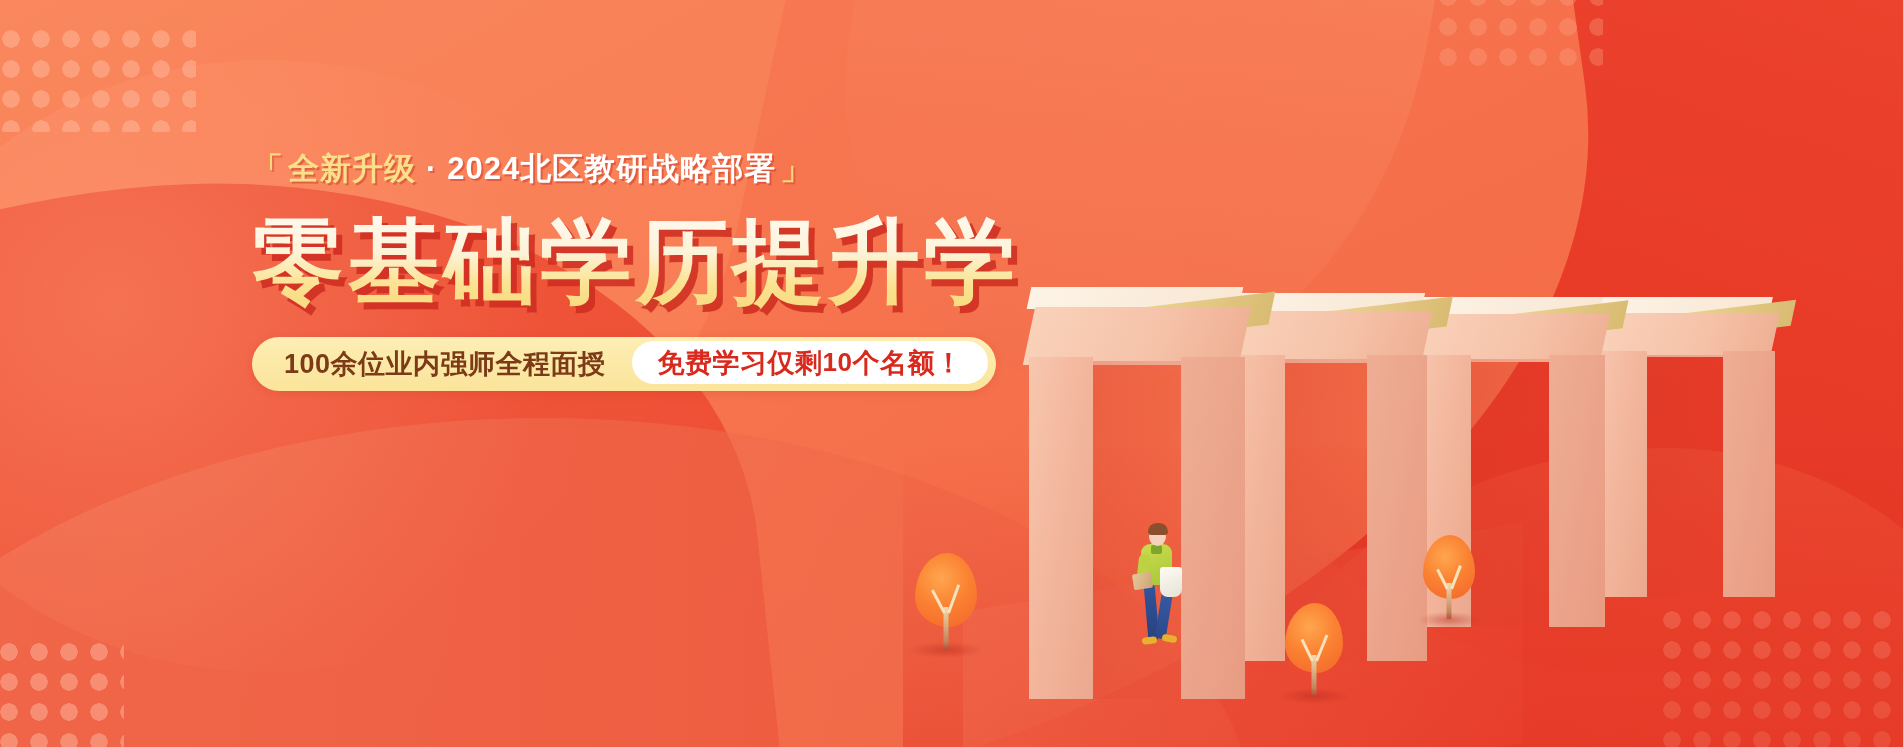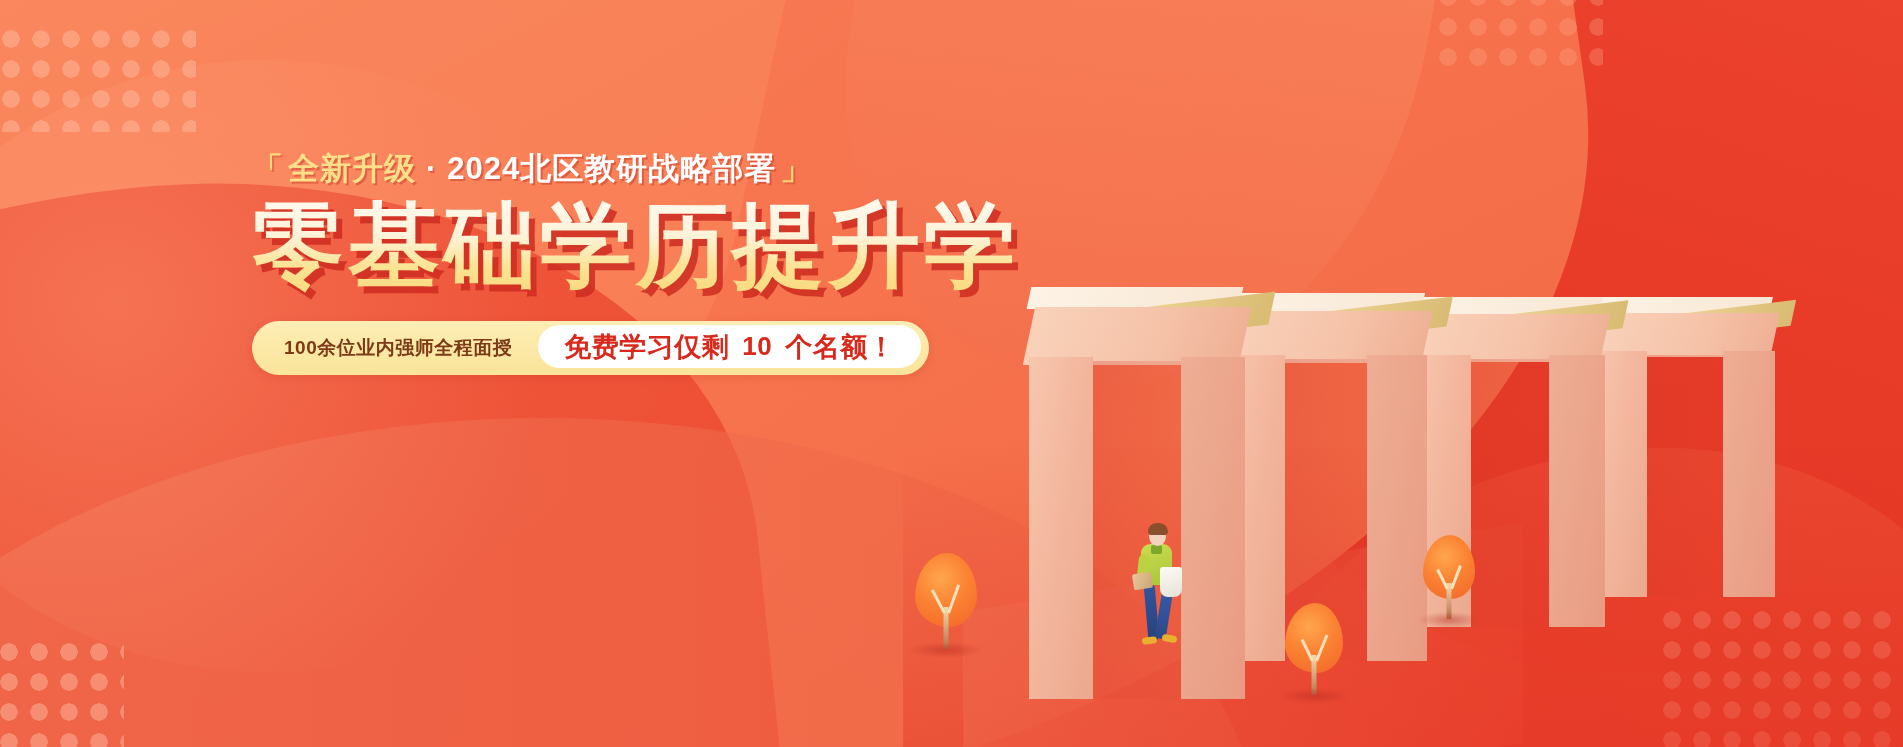--- a/index.html
+++ b/index.html
@@ -185,21 +185,21 @@
   }
   .brk.l{margin-right:4px;}
   .brk.r{margin-left:4px;}
   .sub-gold{
     color:#fbe08a;
     text-shadow:2px 2px 0 rgba(198,48,34,.45);
   }
   .sub-dot{color:#ffffff;margin:0 10px;}
 
   .title{
-    margin-top:6px;
+    margin-top:22px;
     font-size:92px;font-weight:800;
     letter-spacing:4px;
     white-space:nowrap;
     line-height:1.08;
     background:linear-gradient(180deg,#fffaf0 0%,#fdf3d9 40%,#fbe393 72%,#f8d97d 100%);
     -webkit-background-clip:text;background-clip:text;
     -webkit-text-fill-color:transparent;color:transparent;
     filter:drop-shadow(6px 7px 0 rgba(206,44,32,.85));
   }
 
@@ -208,31 +208,31 @@
     display:inline-flex;align-items:stretch;
     border-radius:34px;
     background:linear-gradient(180deg,#fdeeb4 0%,#fbe49a 100%);
     box-shadow:0 2px 10px rgba(170,40,28,.16);
     height:54px;
     padding:0 4px 0 0;
   }
   .pill-a{
     display:flex;align-items:center;
     padding:0 26px 0 32px;
-    font-size:19px;font-weight:700;letter-spacing:.5px;
+    font-size:27px;font-weight:700;letter-spacing:.5px;
     color:#7c3a16;white-space:nowrap;
   }
   .pill-b{
     display:flex;align-items:center;
     margin:4px 4px 7px 0;
     padding:16px 26px;
     border-radius:30px;
     background:#ffffff;
     font-size:27px;font-weight:700;letter-spacing:.5px;
-    color:#d8291c;white-space:nowrap;gap:13px;
+    color:#d8291c;white-space:nowrap;
   }
   .pill-b .num{font-size:26px;font-weight:800;}
 </style>
 </head>
 <body>
 
 <div class="banner">
 
   <div class="bg-layer">
     <div class="wave-right"></div>

